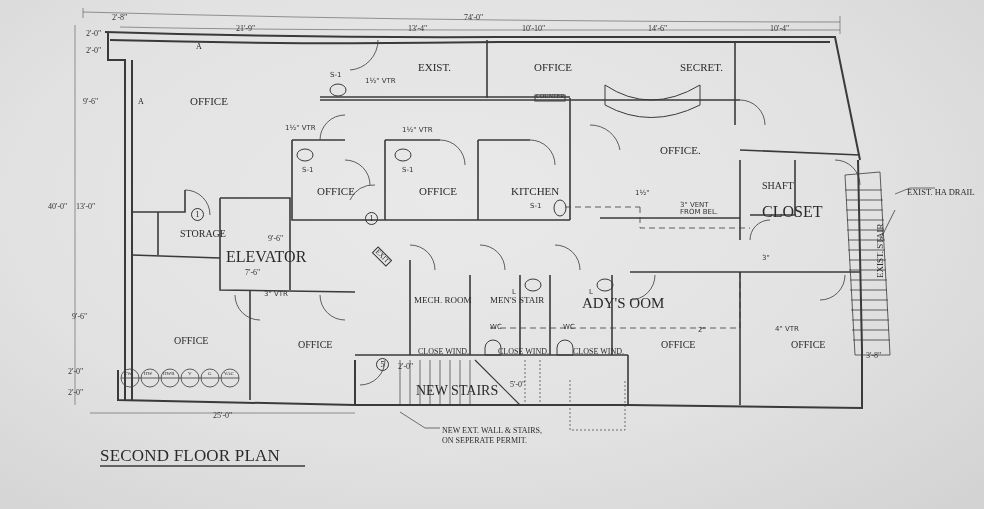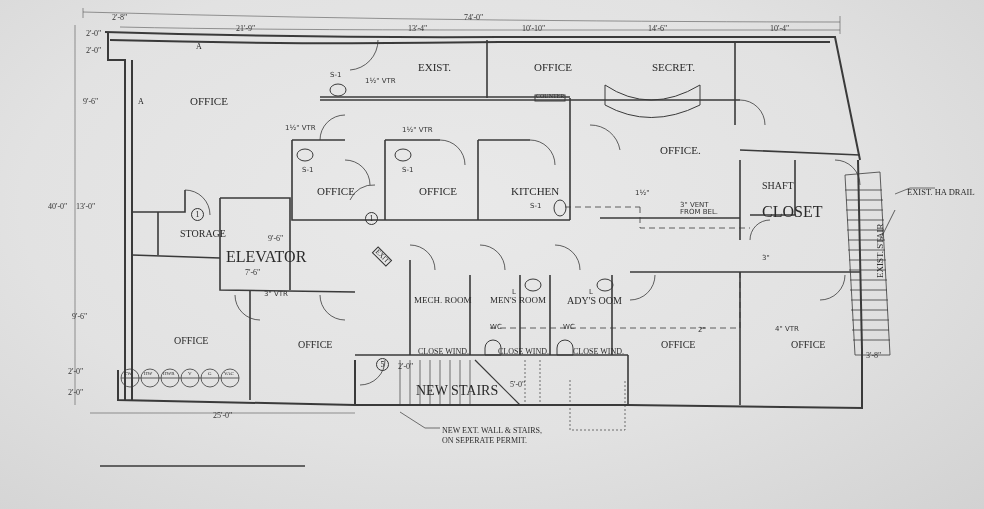--- a/index.html
+++ b/index.html
@@ -206,33 +206,33 @@
 <span class="lbl dim" style="left:213px;top:412px">25'-0"</span>
 <span class="lbl dim" style="left:866px;top:352px">3'-8"</span>
 <span class="lbl dim" style="left:268px;top:235px">9'-6"</span>
 <span class="lbl dim" style="left:245px;top:269px">7'-6"</span>
 <span class="lbl dim" style="left:398px;top:363px">2'-0"</span>
 <span class="lbl dim" style="left:510px;top:381px">5'-0"</span>
 
 <span class="lbl room" style="left:190px;top:96px">OFFICE</span>
 <span class="lbl room" style="left:418px;top:62px">EXIST.</span>
 <span class="lbl room" style="left:534px;top:62px">OFFICE</span>
-<span class="lbl room" style="left:652px;top:62px">SECRET.</span>
+<span class="lbl room" style="left:680px;top:62px">SECRET.</span>
 <span class="lbl" style="left:536px;top:93px;font-size:6px">COUNTER</span>
 <span class="lbl room" style="left:660px;top:145px">OFFICE.</span>
 <span class="lbl room" style="left:317px;top:186px">OFFICE</span>
 <span class="lbl room" style="left:419px;top:186px">OFFICE</span>
 <span class="lbl room" style="left:511px;top:186px">KITCHEN</span>
 <span class="lbl room" style="left:180px;top:229px;font-size:10px">STORAGE</span>
 <span class="lbl room" style="left:226px;top:249px;font-size:16px">ELEVATOR</span>
 <span class="lbl room" style="left:762px;top:181px;font-size:10px">SHAFT</span>
 <span class="lbl room" style="left:762px;top:204px;font-size:16px">CLOSET</span>
 <span class="lbl room" style="left:414px;top:296px;font-size:9px">MECH. ROOM</span>
-<span class="lbl room" style="left:490px;top:296px;font-size:9px">MEN'S ROOM</span>
-<span class="lbl room" style="left:567px;top:296px;font-size:10px">ADY'S  OOM</span>
+<span class="lbl room" style="left:490px;top:296px;font-size:9px">MEN'S STAIR</span>
+<span class="lbl room" style="left:582px;top:296px;font-size:15px">ADY'S  OOM</span>
 <span class="lbl room" style="left:174px;top:336px;font-size:10px">OFFICE</span>
 <span class="lbl room" style="left:298px;top:340px;font-size:10px">OFFICE</span>
 <span class="lbl room" style="left:661px;top:340px;font-size:10px">OFFICE</span>
 <span class="lbl room" style="left:791px;top:340px;font-size:10px">OFFICE</span>
 <span class="lbl room" style="left:416px;top:384px;font-size:14px">NEW STAIRS</span>
 <span class="lbl room rot" style="left:876px;top:278px;font-size:9px;transform:rotate(-90deg)">EXIST. STAIR</span>
 <span class="lbl" style="left:372px;top:252px;font-size:7px;border:1px solid #333;padding:0 1px;transform:rotate(45deg)">EXIT</span>
 
 <span class="lbl hand" style="left:330px;top:72px">S-1</span>
 <span class="lbl hand" style="left:365px;top:78px">1½" VTR</span>
@@ -264,14 +264,15 @@
 <span class="circ" style="left:365px;top:212px">1</span>
 <span class="circ" style="left:376px;top:358px">5</span>
 
 <span class="lbl" style="left:124px;top:371px;font-size:5px">CW</span>
 <span class="lbl" style="left:144px;top:371px;font-size:5px">HW</span>
 <span class="lbl" style="left:163px;top:371px;font-size:5px">HWR</span>
 <span class="lbl" style="left:188px;top:371px;font-size:5px">V</span>
 <span class="lbl" style="left:208px;top:371px;font-size:5px">G</span>
 <span class="lbl" style="left:224px;top:371px;font-size:5px">VAC</span>
 
+<span class="lbl title" style="left:100px;top:447px">SECOND FLOOR PLAN</span>
 
 </div>
 
 </body></html>

